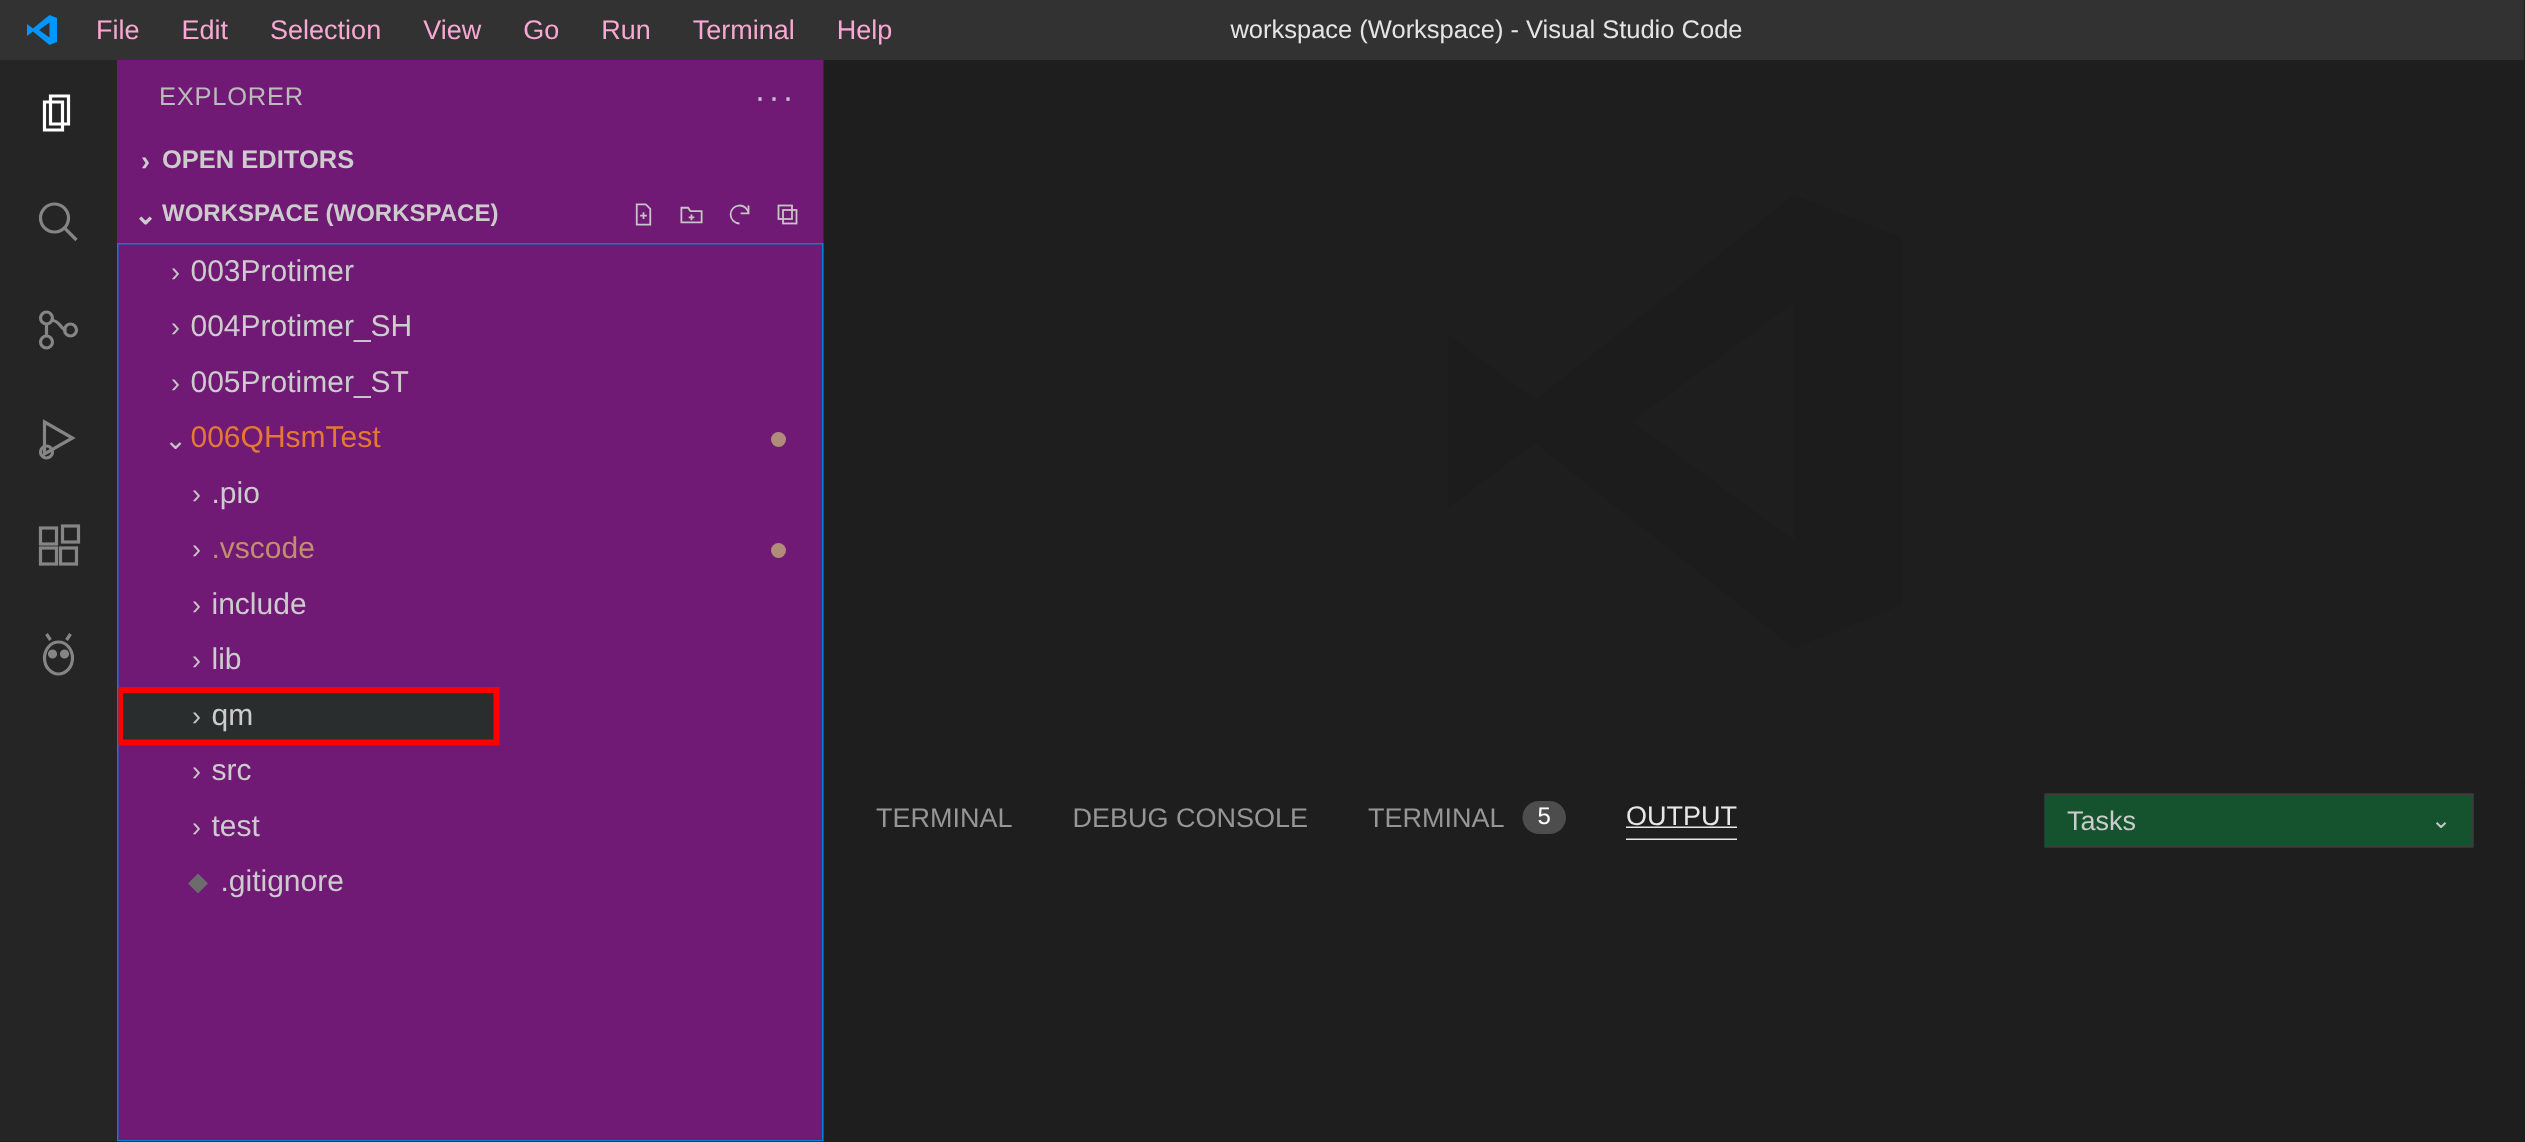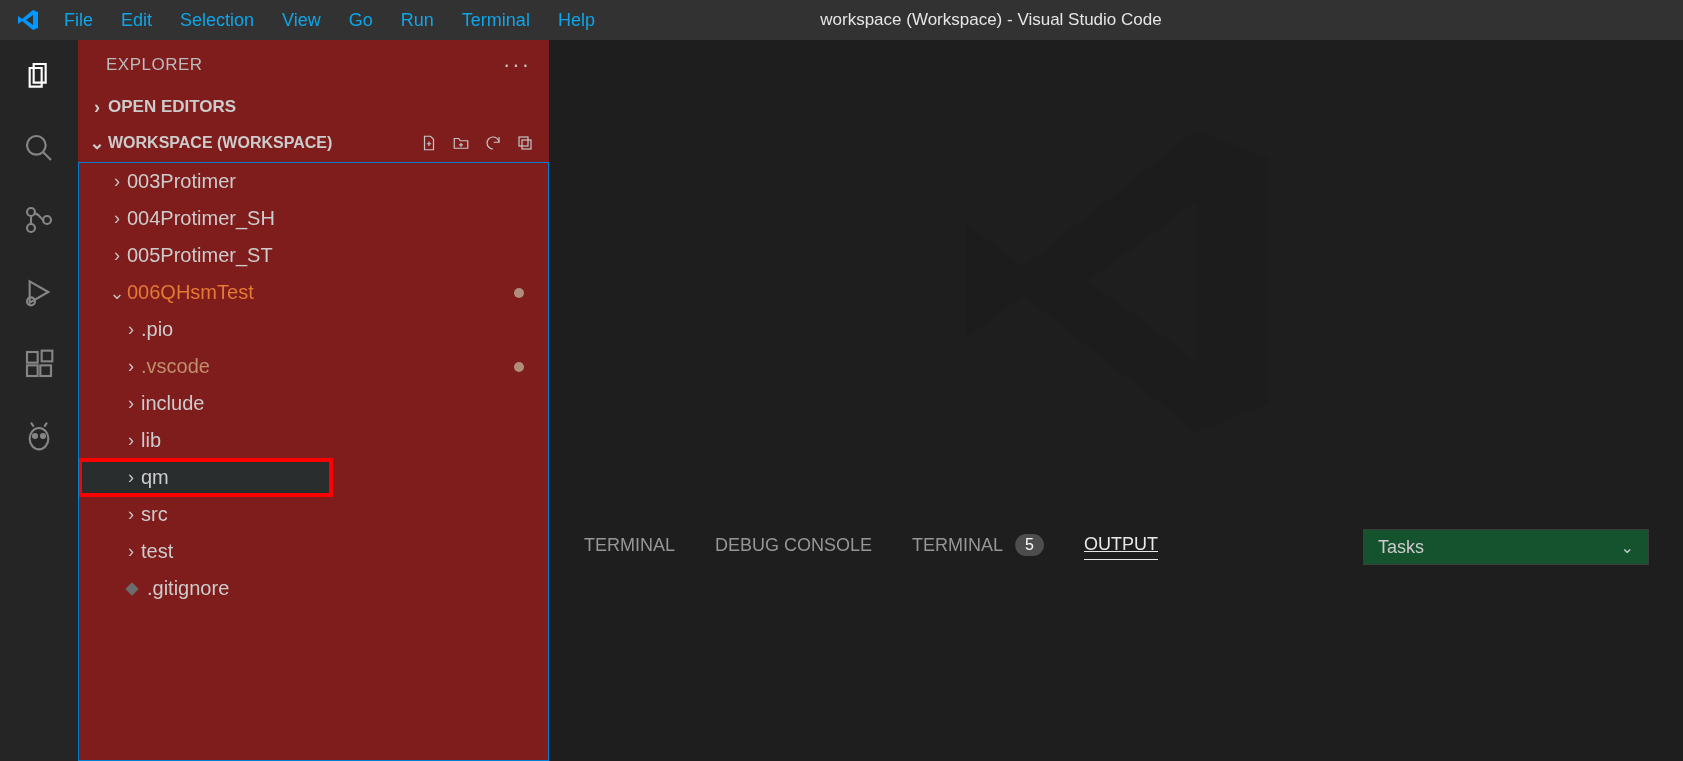--- a/index.html
+++ b/index.html
@@ -2,34 +2,34 @@
 <html><head>
 <meta charset="utf-8">
 <style>
   * { margin: 0; padding: 0; box-sizing: border-box; font-family: -apple-system, BlinkMacSystemFont, "Segoe UI", sans-serif; }
   body { width: 1683px; height: 761px; background: #1e1e1e; color: #cccccc; overflow: hidden; }
   
   
   .titlebar { height: 40px; background: #323233; display: flex; align-items: center; padding: 0 10px; }
   .titlebar .logo { width: 28px; height: 28px; margin: 0 8px 0 4px; display:flex; align-items:center; justify-content:center;}
   .titlebar .menu { display: flex; gap: 0; }
-  .titlebar .menu-item { padding: 6px 14px; font-size: 18px; color: #0ea5e9; cursor: pointer; }
+  .titlebar .menu-item { padding: 6px 14px; font-size: 18px; color: #f9a8d4; cursor: pointer; }
   .titlebar .title { flex: 1; text-align: center; font-size: 17px; color: #e5e5e5; }
   
   
   .main { display: flex; height: calc(100% - 40px); }
   
   
   .activitybar { width: 78px; background: #252526; display: flex; flex-direction: column; align-items: center; padding-top: 18px; gap: 36px; }
   .activitybar .ab-item { width: 36px; height: 36px; display:flex; align-items:center; justify-content:center; cursor:pointer; }
   .activitybar svg { stroke: #858585; fill: none; }
   .activitybar .active svg { stroke: #ffffff; }
   
   
-  .sidebar { width: 472px; background: #7f1d1d; display: flex; flex-direction: column; border-right: 1px solid #1e1e1e;}
+  .sidebar { width: 472px; background: #701a75; display: flex; flex-direction: column; border-right: 1px solid #1e1e1e;}
   .sidebar-header { height: 50px; display: flex; align-items: center; justify-content: space-between; padding: 0 18px 0 28px; }
   .sidebar-header .label { font-size: 17px; letter-spacing: 0.5px; color: #bbbbbb; }
   .sidebar-header .dots { font-size: 22px; color: #c5c5c5; letter-spacing:2px;}
   
   .section-header { height: 34px; display: flex; align-items: center; padding-left: 8px; font-size: 17px; font-weight: 700; color: #cccccc; cursor:pointer;}
   .section-header .chev { width: 22px; text-align:center; font-size:18px;}
   
   .ws-header { height: 38px; display:flex; align-items:center; justify-content:space-between; padding: 0 8px 0 8px; font-size: 16px; font-weight:700; color:#cccccc; cursor:pointer;}
   .ws-header .left { display:flex; align-items:center;}
   .ws-header .chev { width:22px; text-align:center; font-size:18px; }

